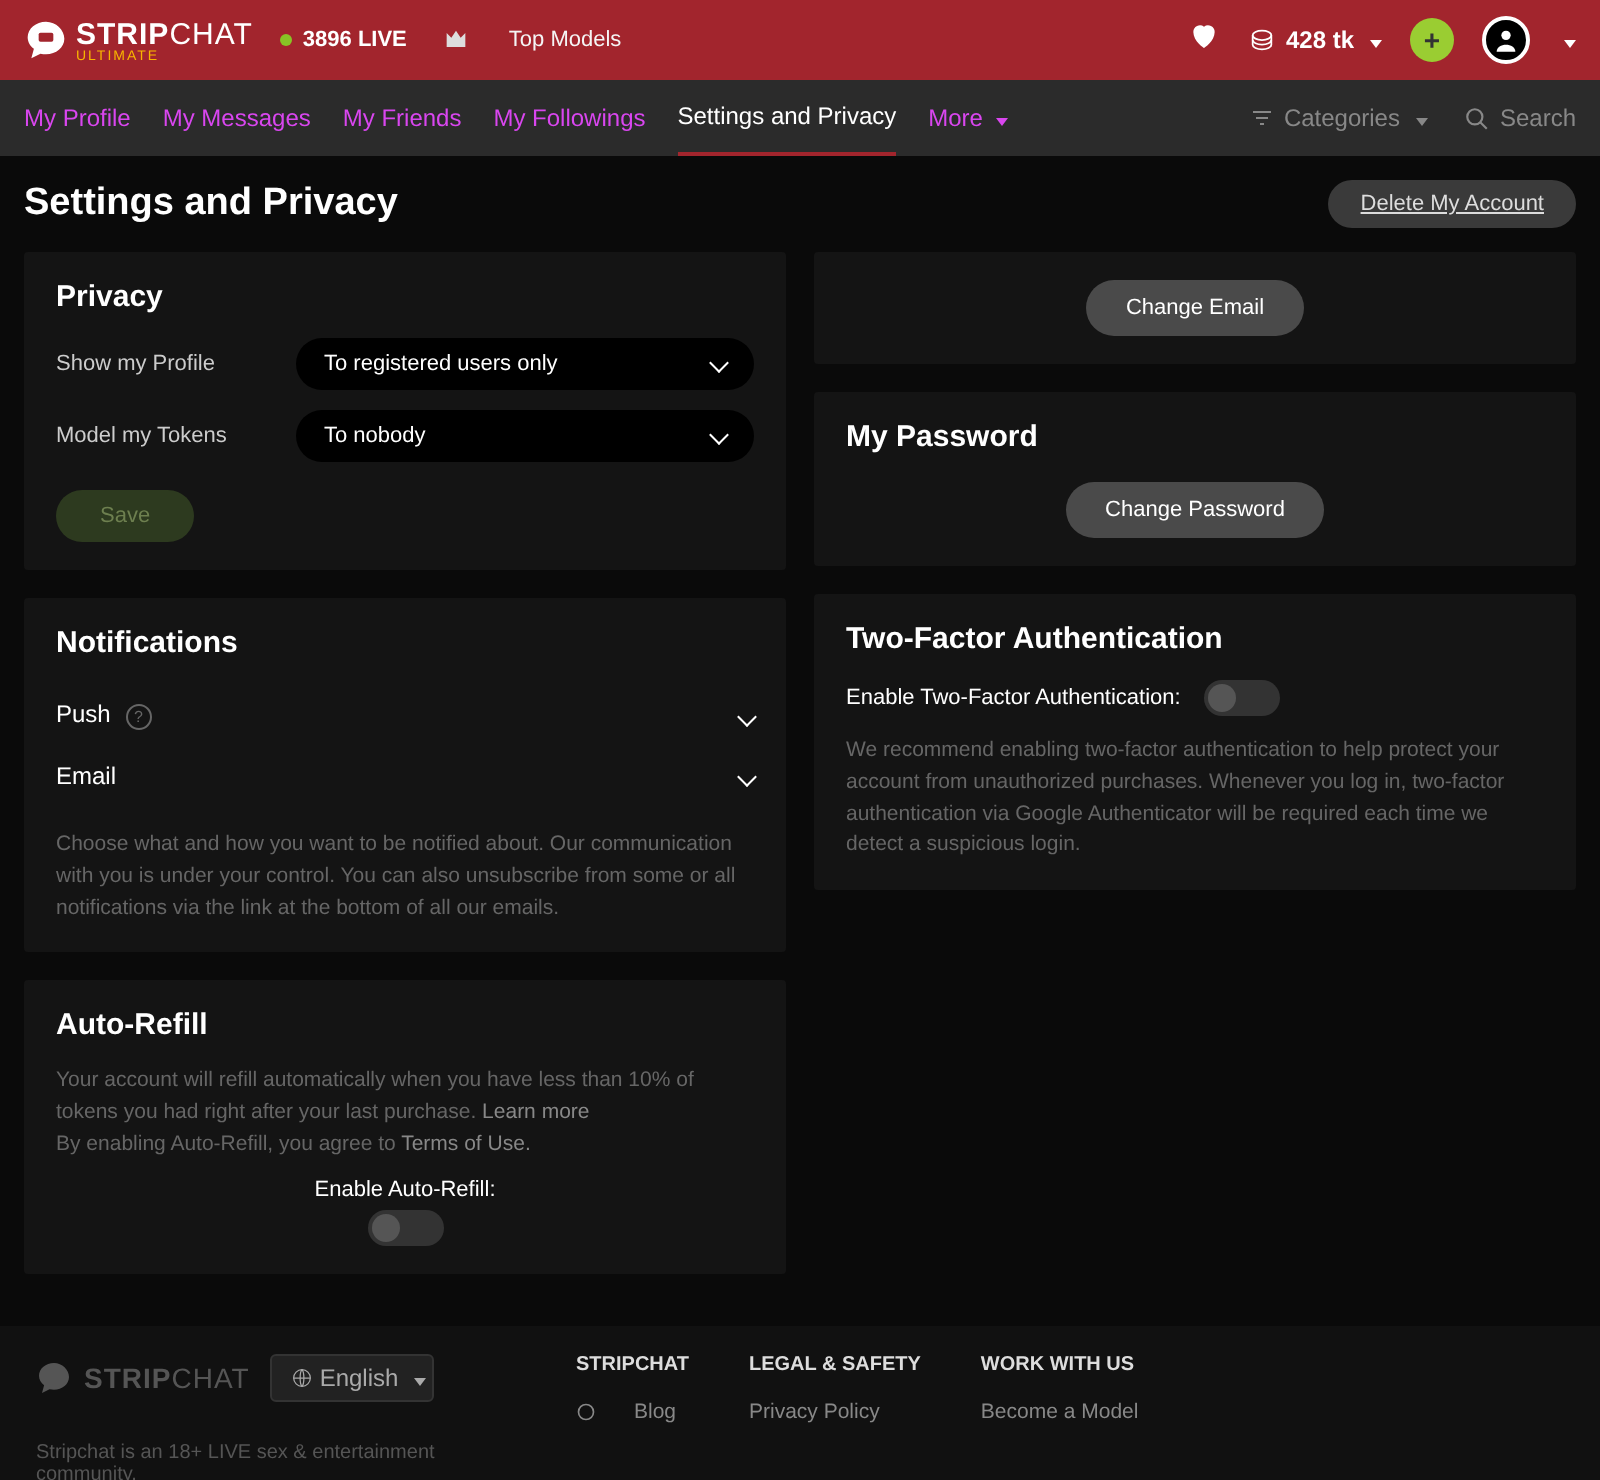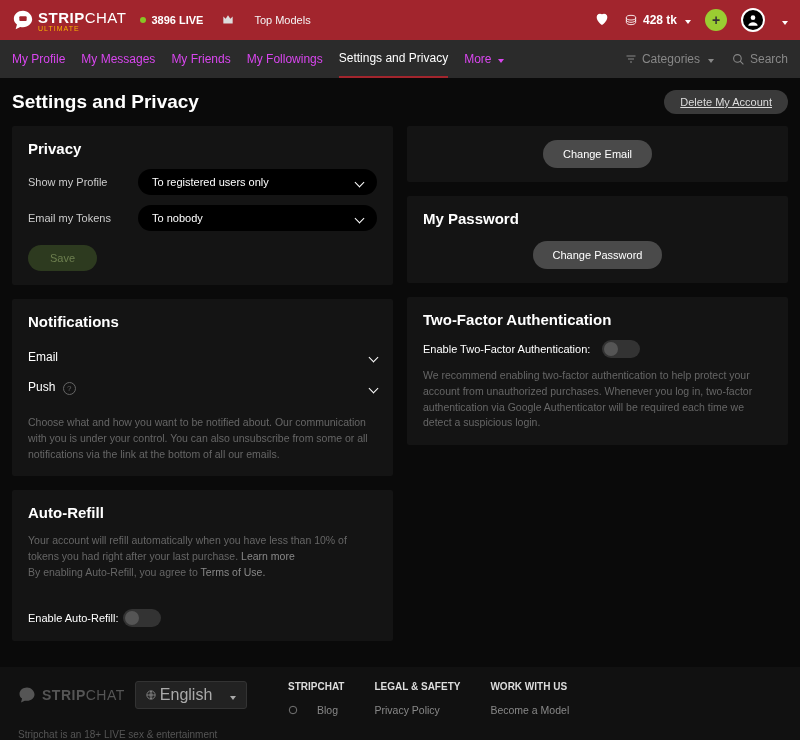--- a/index.html
+++ b/index.html
@@ -44,42 +44,42 @@
 .categories-btn { display:flex; align-items:center; gap:5px; }
 .search-btn { display:flex; align-items:center; gap:5px; }
 .content { padding: 12px; }
 .page-head { display:flex; align-items:center; justify-content:space-between; margin-bottom: 12px; }
 .page-title { font-size: 19px; font-weight:600; }
 .delete-btn { background:#3a3a3a; border:none; border-radius:14px; color:#ddd; font-size:11px; padding: 6px 16px; cursor:pointer;text-decoration:underline; }
 .cols { display:flex; gap:14px; }
 .col { flex:1; display:flex; flex-direction:column; gap:14px; }
 .card { background:#141414; border-radius:2px; padding: 14px 16px; }
 .card h3 { font-size:15px; font-weight:600; margin-bottom:12px; }
-.row { display:flex; align-items:center; gap:10px; margin-bottom:10px;justify-content:space-between; }
+.row { display:flex; align-items:center; gap:20px; margin-bottom:10px;justify-content:space-between; }
 .row-label { font-size:11px; color:#ccc; width:100px; }
 .select { flex:1; background:#000; border:none; color:#fff; border-radius:14px; padding:7px 14px; font-size:11px; display:flex; justify-content:space-between; align-items:center; cursor:pointer; }
 .save-btn { background:#2d3a1f; border:none; color:#6d7f4f; border-radius:14px; padding:7px 22px; font-size:11px; margin-top:4px; cursor:pointer;}
 .notif-row { display:flex; align-items:center; justify-content:space-between; padding:8px 0; font-size:12px; cursor:pointer; }
 .notif-row .help { display:inline-flex; align-items:center; justify-content:center; width:13px; height:13px; border:1px solid #666; border-radius:50%; font-size:8px; color:#666; margin-left:4px; }
 .card-note { font-size:10.5px; color:#666; line-height:1.5; margin-top:12px; }
 .card-note a { color:#888; text-decoration:none; }
 .email-head { display:flex; align-items:center; gap:8px; margin-bottom:18px; }
 .email-val { font-size:11px; color:#999; }
 .verified { color:#88c425; font-size:11px; }
 .btn-center { display:flex; justify-content:center; }
 .gray-btn { background:#4a4a4a; border:none; color:#fff; border-radius:14px; padding:8px 20px; font-size:11px; cursor:pointer; }
 .tfa-row { display:flex; align-items:center; gap:12px; margin:10px 0; font-size:11px; }
 .toggle { width:38px; height:18px; background:#333; border-radius:9px; position:relative; cursor:pointer; }
 .toggle-knob { width:14px; height:14px; background:#555; border-radius:50%; position:absolute; top:2px; left:2px; }
 .tfa-note { font-size:10.5px; color:#666; line-height:1.5; }
-.auto-row { display:flex; align-items:center; gap:4px; margin-top:28px; font-size:11px; }
+.auto-row { display:flex; align-items:center; gap:4px; margin-top:8px; font-size:11px;flex-direction:column; }
 .footer { background:#111; margin-top:14px; padding: 14px 18px 0; display:flex; gap:30px; font-size:11px; }
 .footer-left { width:240px; }
 .footer-logo { display:flex; align-items:center; gap:6px; color:#555; font-weight:900; font-size:14px; letter-spacing:0.5px; }
-.lang-select { background:#222; border:1px solid #333; border-radius:3px; color:#aaa; padding:4px 10px; font-size:16px; display:inline-flex; align-items:center; gap:5px; width:112px; justify-content:space-between; cursor:pointer; margin-left:10px;}
+.lang-select { background:#222; border:1px solid #333; border-radius:3px; color:#aaa; padding:4px 10px; font-size:12px; display:inline-flex; align-items:center; gap:5px; width:82px; justify-content:space-between; cursor:pointer; margin-left:10px;}
 .footer-tag { font-size:10px; color:#555; margin-top:20px; }
 .footer-col h4 { font-size:10px; font-weight:700; margin-bottom:12px; color:#ddd; }
 .footer-col a { display:flex; align-items:center; gap:19px; color:#888; font-size:10.5px; margin-bottom:8px; text-decoration:none; }
 .chevron::after { content:""; display:inline-block; width:6px; height:6px; border-right:1.5px solid currentColor; border-bottom:1.5px solid currentColor; transform:rotate(45deg); margin-top:-3px; }
 .caret::after { content:""; display:inline-block; width:0;height:0; border-left:3px solid transparent; border-right:3px solid transparent; border-top:4px solid currentColor; margin-left:3px; }
 svg { flex-shrink:0; }
 </style>
 </head>
 <body>
 
@@ -169,37 +169,37 @@
       <div class="card">
         <h3>Privacy</h3>
         <div class="row">
           <div class="row-label">Show my Profile</div>
           <div class="select">
             <span>To registered users only</span>
             <span class="chevron"></span>
           </div>
         </div>
         <div class="row">
-          <div class="row-label">Email my Tokens</div>
+          <div class="row-label">Model my Tokens</div>
           <div class="select">
             <span>To nobody</span>
             <span class="chevron"></span>
           </div>
         </div>
         <button class="save-btn">Save</button>
       </div>
 
       <div class="card">
         <h3>Notifications</h3>
         <div class="notif-row">
+          <span><span>Push</span> <span class="help">?</span></span>
+          <span class="chevron"></span>
+        </div>
+        <div class="notif-row">
           <span>Email</span>
-          <span class="chevron"></span>
-        </div>
-        <div class="notif-row">
-          <span><span>Push</span> <span class="help">?</span></span>
           <span class="chevron"></span>
         </div>
         <div class="card-note">Choose what and how you want to be notified about. Our communication with you is under your control. You can also unsubscribe from some or all notifications via the link at the bottom of all our emails.</div>
       </div>
 
       <div class="card">
         <h3>Auto-Refill</h3>
         <div class="card-note">
           <span>Your account will refill automatically when you have less than 10% of tokens you had right after your last purchase. </span><a>Learn more</a><br>
           <span>By enabling Auto-Refill, you agree to </span><a>Terms of Use.</a>

